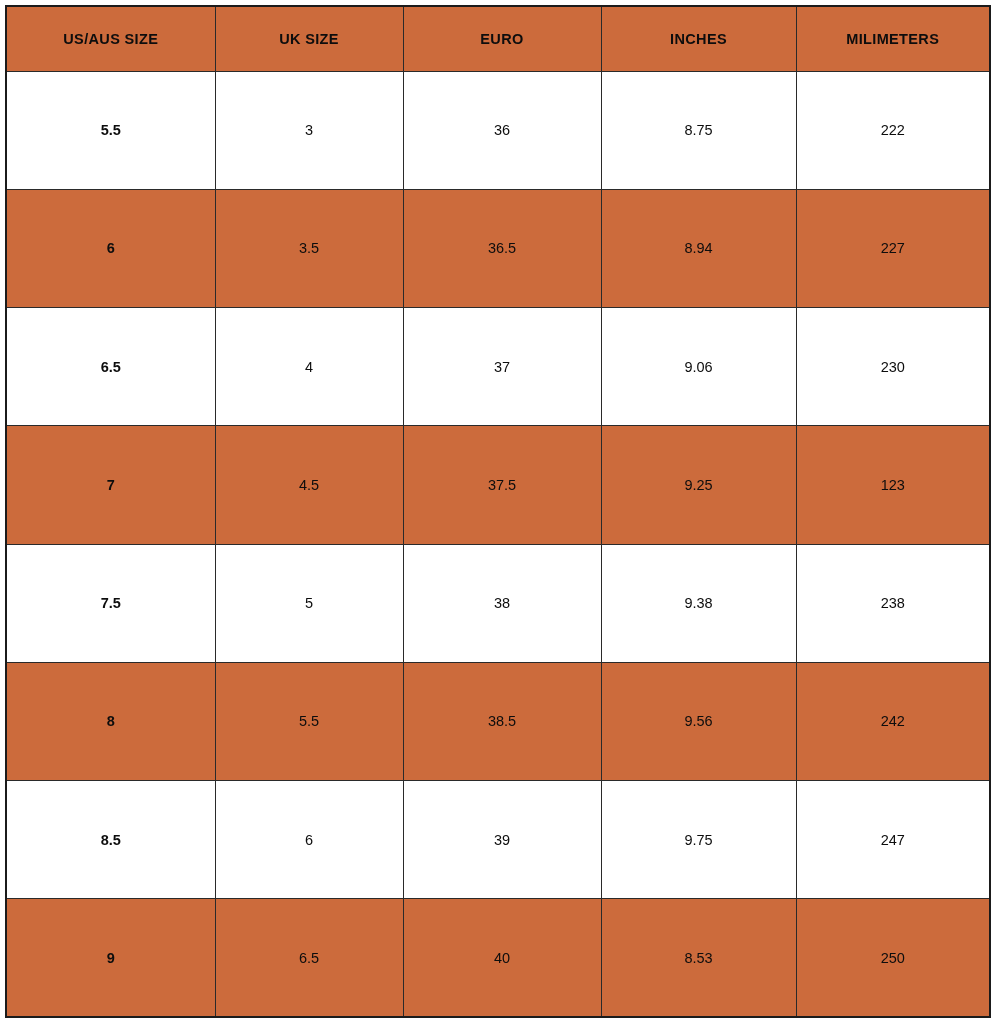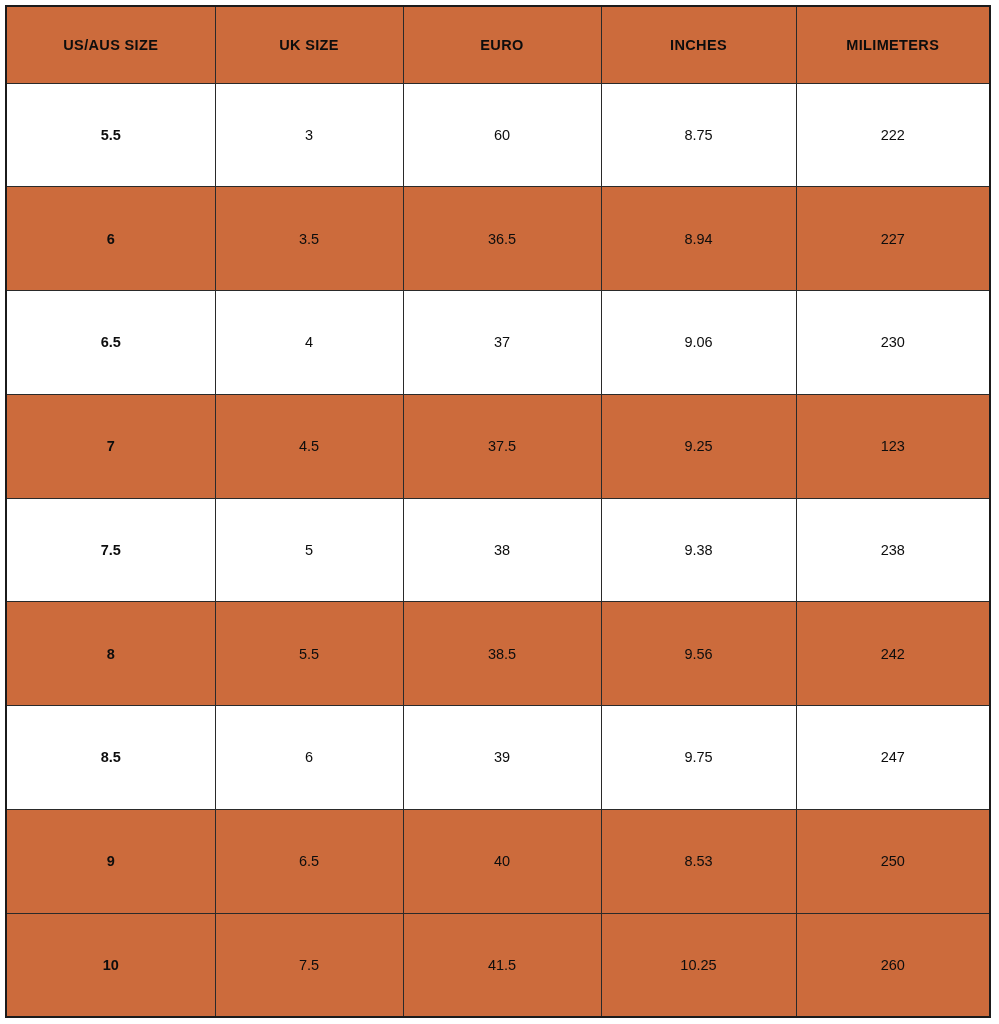--- a/index.html
+++ b/index.html
@@ -44,21 +44,21 @@
     border: 1.5px solid #2a2a2a;
     text-align: center;
     vertical-align: middle;
     color: #0d0d0d;
     padding: 0;
     overflow: hidden;
     white-space: nowrap;
   }
 
   thead tr.header-row {
-    height: 77px;
+    height: 65px;
   }
 
   thead th.header-cell {
     font-size: 14.5px;
     font-weight: bold;
     letter-spacing: 0.35px;
     font-stretch: condensed;
   }
 
   tbody tr.data-row {
@@ -102,21 +102,21 @@
         <th class="header-cell">EURO</th>
         <th class="header-cell">INCHES</th>
         <th class="header-cell">MILIMETERS</th>
       </tr>
     </thead>
     <tbody>
 
       <tr class="data-row row-shade-white">
         <td class="data-cell primary">5.5</td>
         <td class="data-cell">3</td>
-        <td class="data-cell">60</td>
+        <td class="data-cell">36</td>
         <td class="data-cell">8.75</td>
         <td class="data-cell">222</td>
       </tr>
 
       <tr class="data-row row-shade-orange">
         <td class="data-cell primary">6</td>
         <td class="data-cell">3.5</td>
         <td class="data-cell">36.5</td>
         <td class="data-cell">8.94</td>
         <td class="data-cell">227</td>
@@ -164,25 +164,18 @@
 
       <tr class="data-row row-shade-orange">
         <td class="data-cell primary">9</td>
         <td class="data-cell">6.5</td>
         <td class="data-cell">40</td>
         <td class="data-cell">8.53</td>
         <td class="data-cell">250</td>
       </tr>
 
 
-      <tr class="data-row row-shade-orange">
-        <td class="data-cell primary">10</td>
-        <td class="data-cell">7.5</td>
-        <td class="data-cell">41.5</td>
-        <td class="data-cell">10.25</td>
-        <td class="data-cell">260</td>
-      </tr>
 
 
 
     </tbody>
   </table>
 </div>
 
 </body></html>

